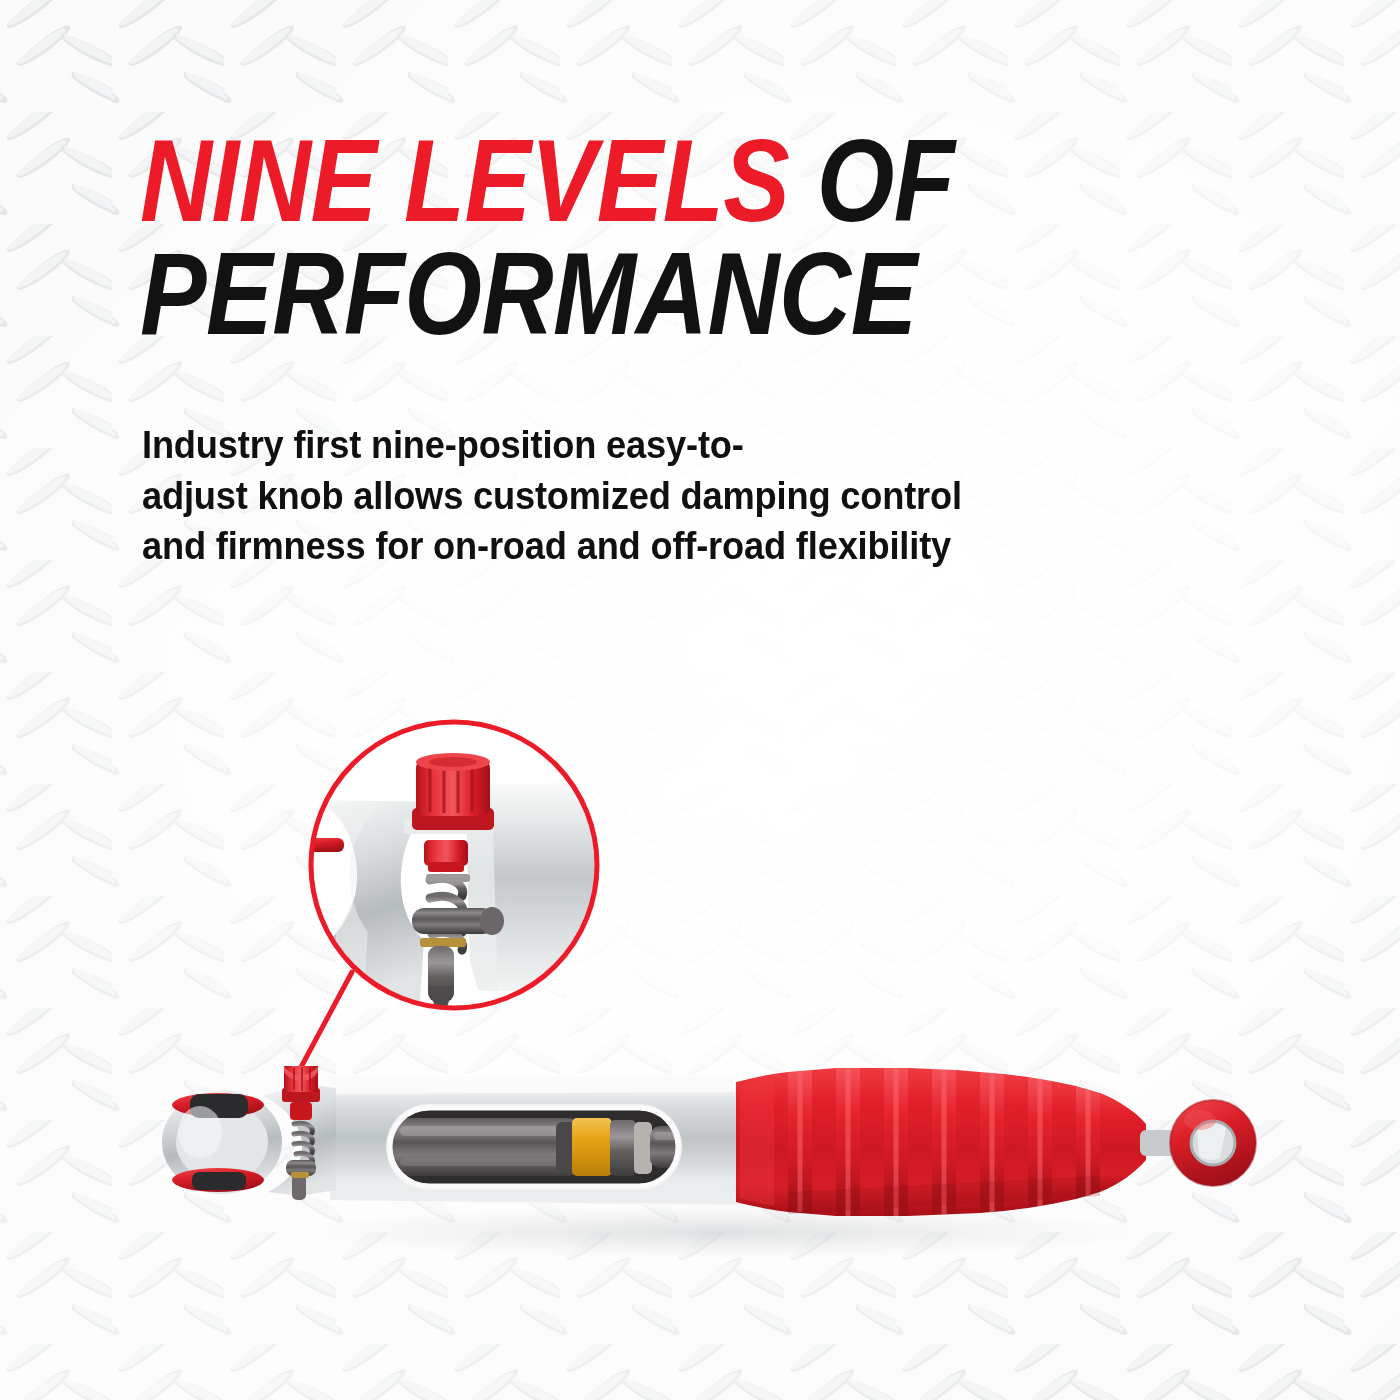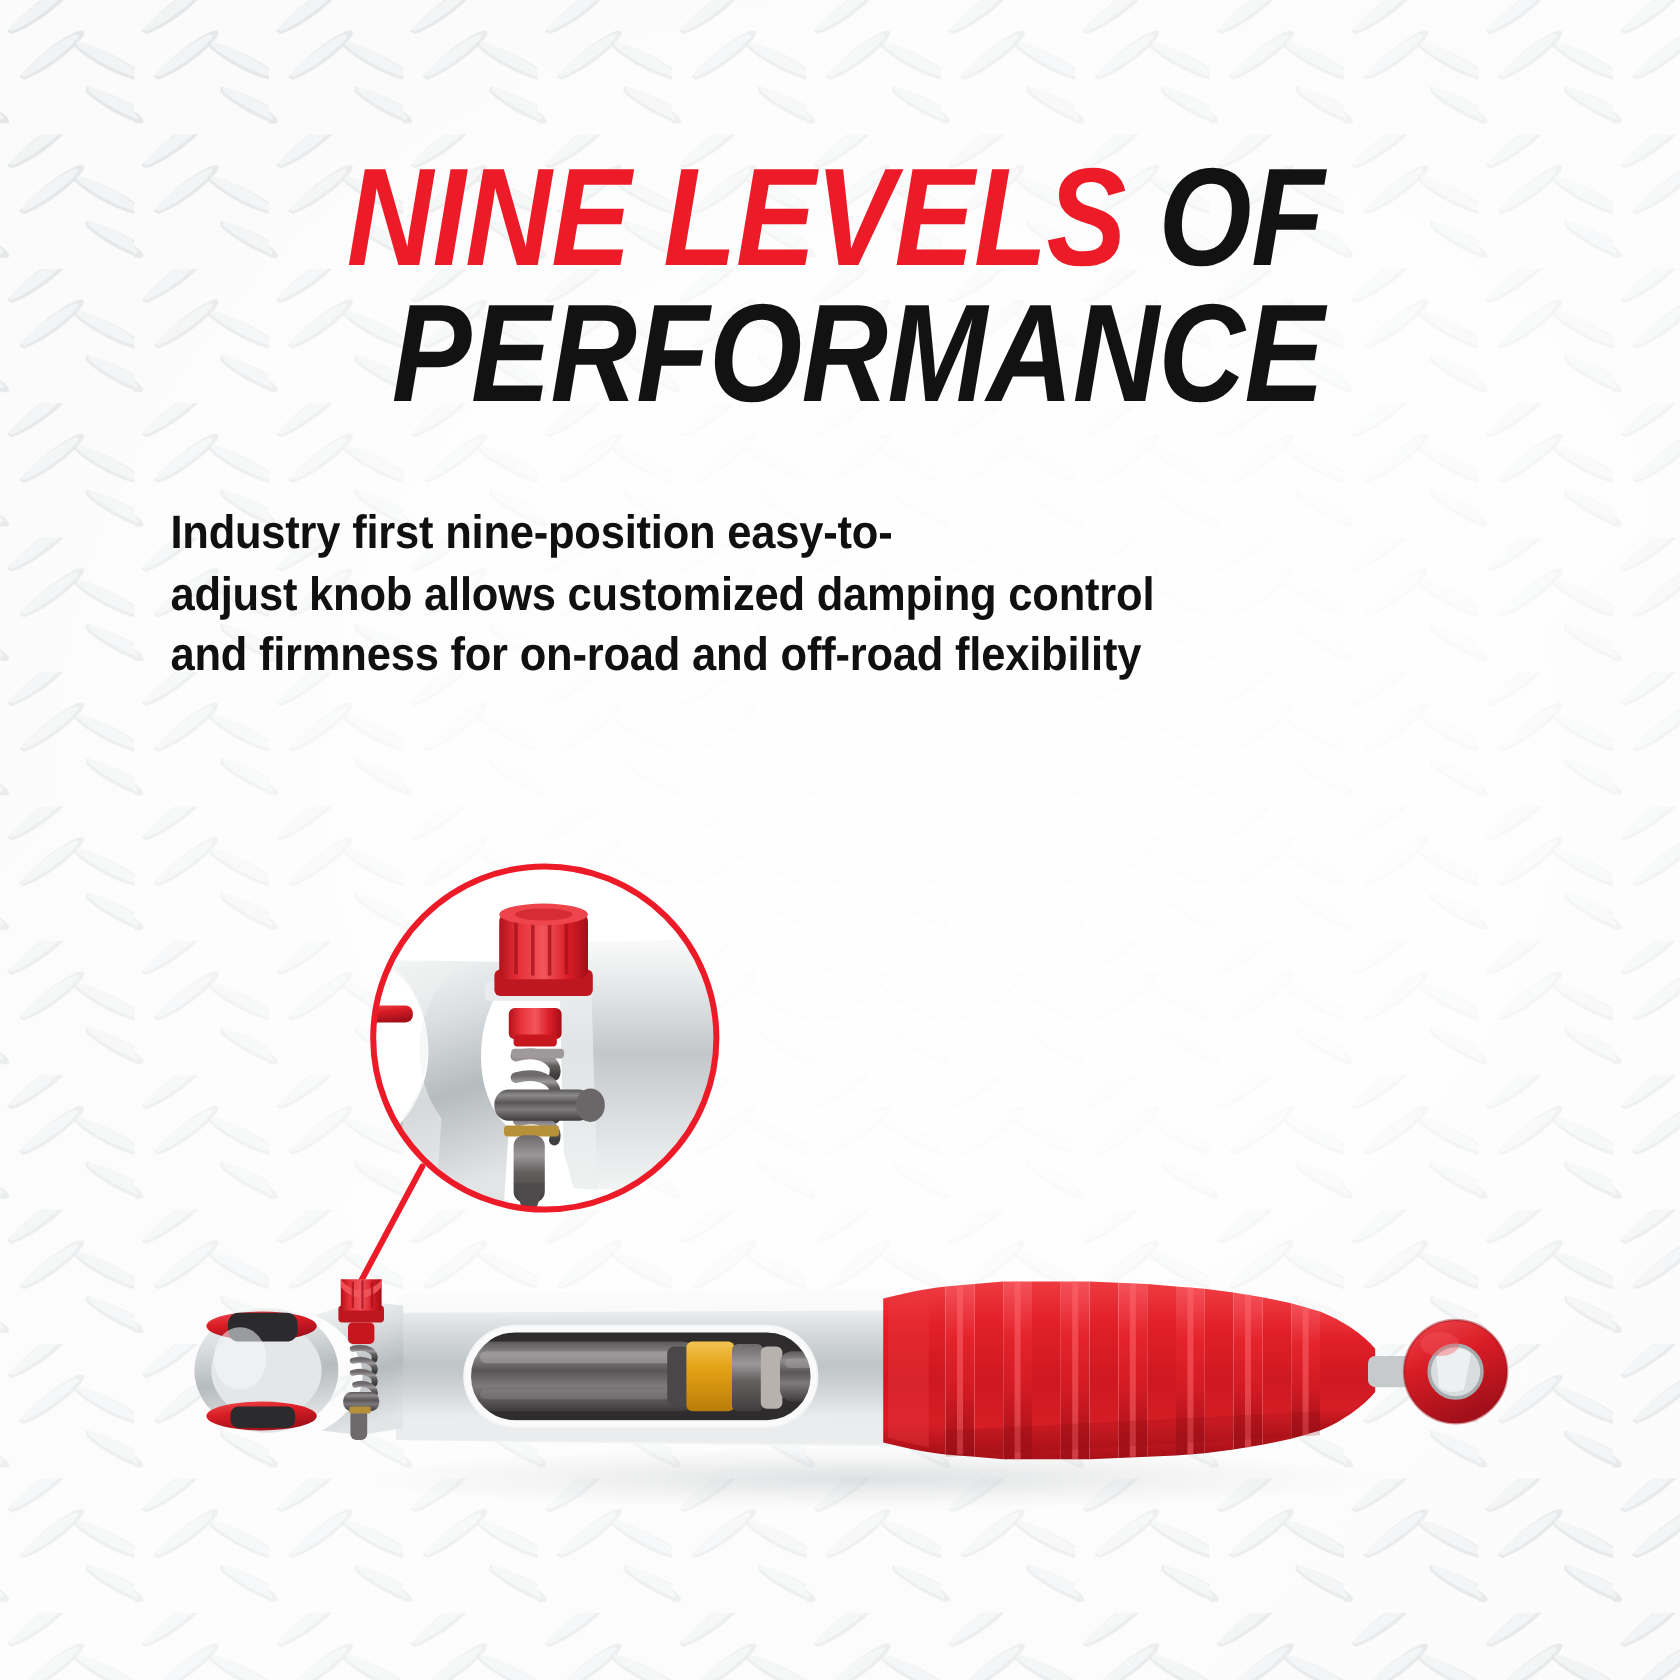--- a/index.html
+++ b/index.html
@@ -43,21 +43,20 @@
         rgba(255,255,255,0.0) 100%);
     pointer-events: none;
   }
 
   
   .headline {
     position: absolute;
     left: 140px;
     top: 128px;
     width: 1120px;
-    text-align: right;
   }
   .hl-line {
     font-family: "Liberation Sans Narrow", "Liberation Sans", sans-serif;
     font-weight: bold;
     font-style: italic;
     letter-spacing: -0.5px;
     line-height: 0.92;
     white-space: nowrap;
     transform: scaleX(0.86);
     transform-origin: left center;

